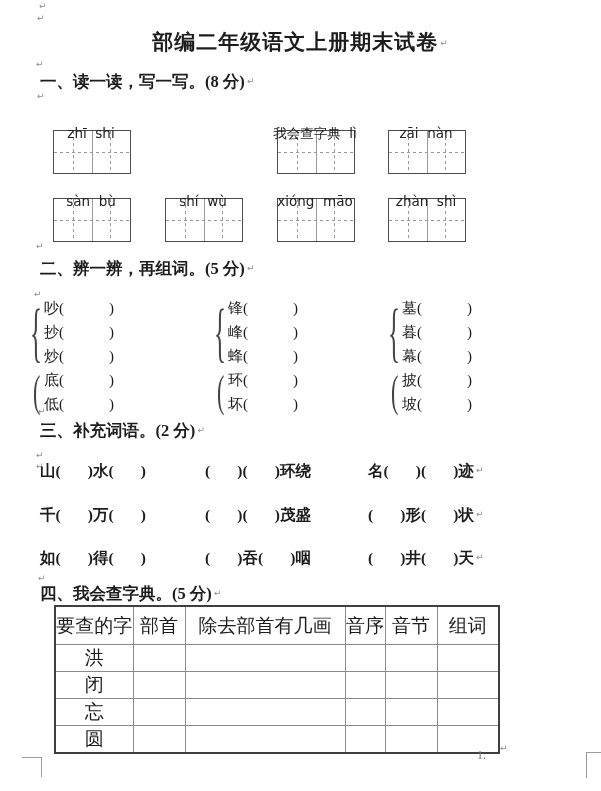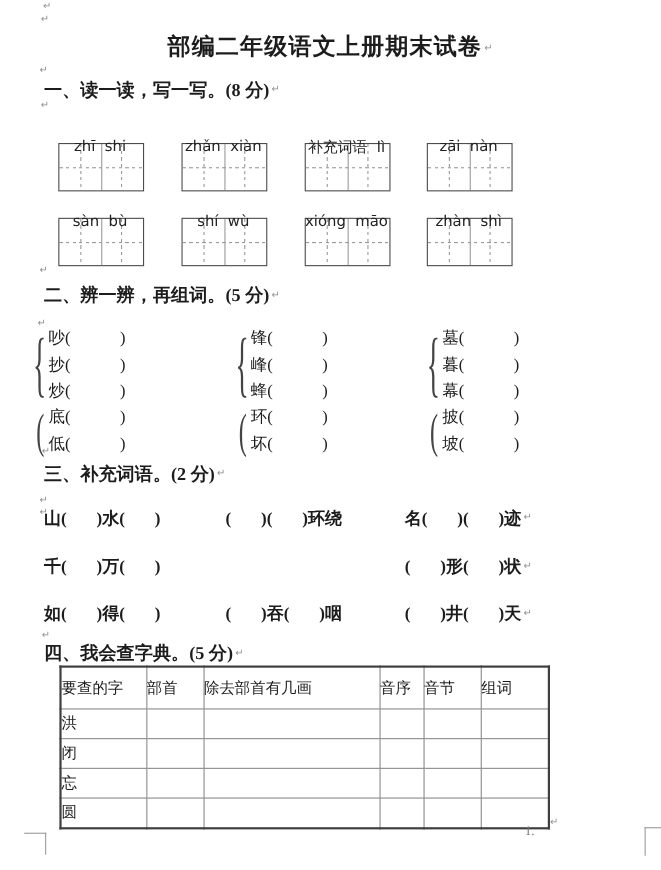--- a/index.html
+++ b/index.html
@@ -27,21 +27,21 @@
   .cline{height:24px;line-height:24px;font-size:15px;white-space:pre;}
   .brace{position:absolute;color:#444;font-weight:normal;}
   .br3{font-size:66px;line-height:72px;left:-14px;top:0;transform:scaleX(.38);transform-origin:0 0;}
   .br2{font-size:44px;line-height:48px;left:-11px;top:0;transform:scaleX(.5);transform-origin:0 0;}
   .blank{white-space:pre;}
   
   .seg{position:absolute;font-size:15.5px;font-weight:600;white-space:pre;}
   
   .dict{position:absolute;left:54px;top:605px;border-collapse:collapse;table-layout:fixed;
         border:2px solid #3f3f3f;}
-  .dict td{border:1px solid #8a8a8a;text-align:left;font-size:14px;padding:0;
+  .dict td{border:1px solid #8a8a8a;text-align:center;font-size:19px;padding:0;
            font-family:"Liberation Serif","DejaVu Serif",serif;}
   .dict tr.h td{height:37px;}
   .dict tr.r td{height:26px;}
   .pagenum{position:absolute;left:477px;top:748px;font-size:12px;color:#777;}
   .cbl{position:absolute;left:22px;top:757px;width:19px;height:19px;
        border-top:1px solid #9b9b9b;border-right:1px solid #9b9b9b;}
   .cbr{position:absolute;left:586px;top:752px;width:15px;height:25px;
        border-top:1px solid #9b9b9b;border-left:1px solid #9b9b9b;}
 </style>
 </head>
@@ -62,26 +62,22 @@
   <span class="pm" style="left:36px;top:461px">↵</span>
   <span class="pm" style="left:38px;top:573px">↵</span>
   <span class="pm" style="left:500px;top:743px">↵</span>
 
   <div class="heading" style="top:71px"><span>一、读一读，写一写。(8 分)</span><span class="pm-in">↵</span></div>
 
   <div class="pgroup" style="left:53px;top:130px">
     <div class="pinyin">zhī  shi</div>
     <div class="tz"></div>
   </div>
-  <div class="pgroup" style="left:165px;top:130px">
-    <div class="pinyin">zhǎn  xiàn</div>
-    <div class="tz"></div>
-  </div>
   <div class="pgroup" style="left:277px;top:130px">
-    <div class="pinyin">补充词语  lì</div>
+    <div class="pinyin">我会查字典  lì</div>
     <div class="tz"></div>
   </div>
   <div class="pgroup" style="left:388px;top:130px">
     <div class="pinyin">zāi  nàn</div>
     <div class="tz"></div>
   </div>
 
   <div class="pgroup" style="left:53px;top:198px">
     <div class="pinyin">sàn  bù</div>
     <div class="tz"></div>
@@ -137,20 +133,21 @@
     <div class="cline"><span>坡</span><span class="blank">(            )</span></div>
   </div>
 
   <div class="heading" style="top:420px"><span>三、补充词语。(2 分)</span><span class="pm-in">↵</span></div>
 
   <span class="seg" style="left:40px;top:461px">山(       )水(       )</span>
   <span class="seg" style="left:205px;top:461px">(       )(       )环绕</span>
   <span class="seg" style="left:368px;top:461px"><span>名(       )(       )迹</span><span class="pm-in">↵</span></span>
 
   <span class="seg" style="left:40px;top:505px">千(       )万(       )</span>
+  <span class="seg" style="left:205px;top:505px">(       )(       )茂盛</span>
   <span class="seg" style="left:368px;top:505px"><span>(       )形(       )状</span><span class="pm-in">↵</span></span>
 
   <span class="seg" style="left:40px;top:548px">如(       )得(       )</span>
   <span class="seg" style="left:205px;top:548px">(       )吞(       )咽</span>
   <span class="seg" style="left:368px;top:548px"><span>(       )井(       )天</span><span class="pm-in">↵</span></span>
 
   <div class="heading" style="top:583px"><span>四、我会查字典。(5 分)</span><span class="pm-in">↵</span></div>
 
   <table class="dict">
     <colgroup>

